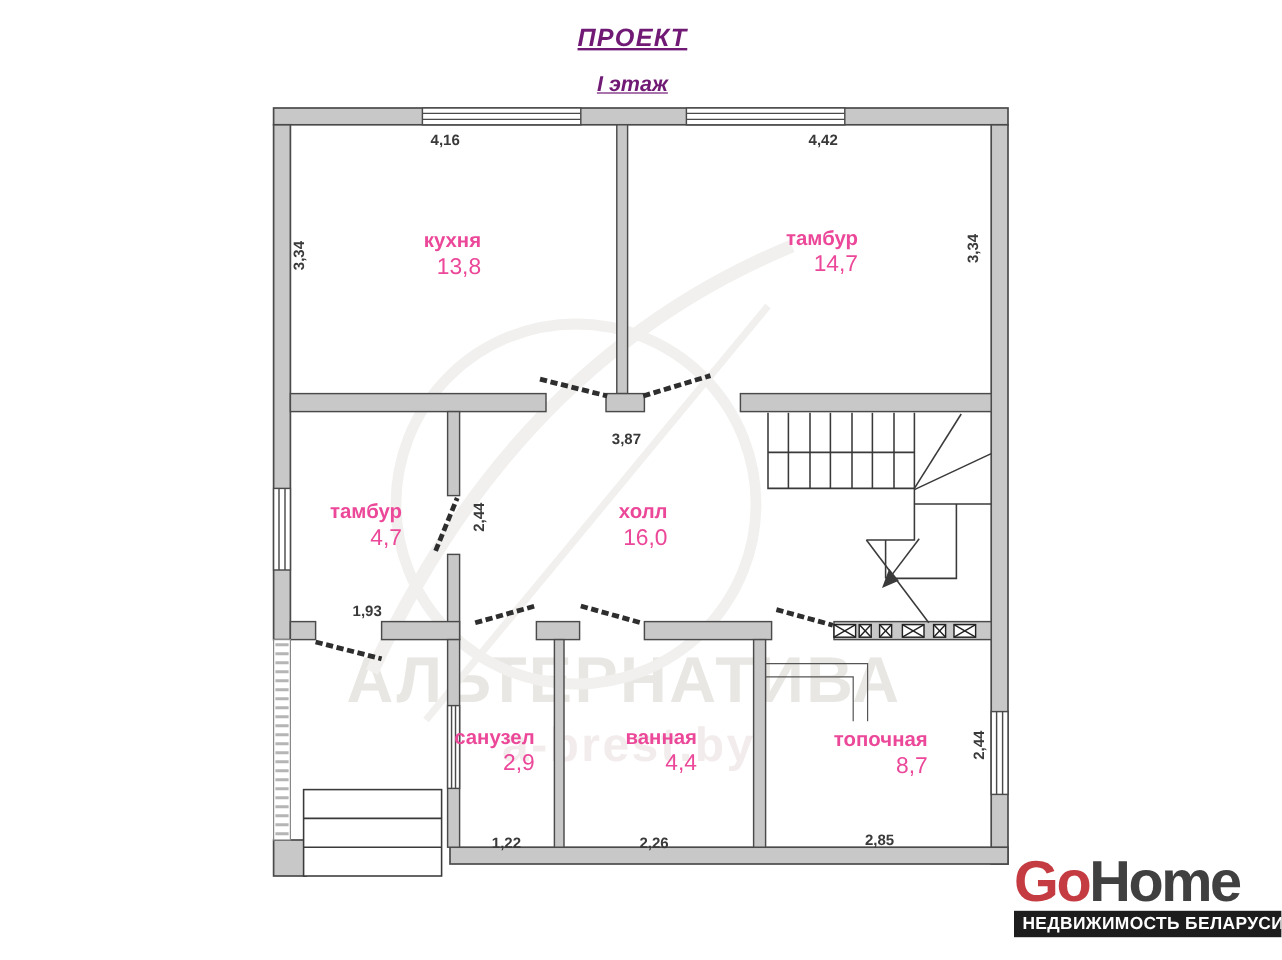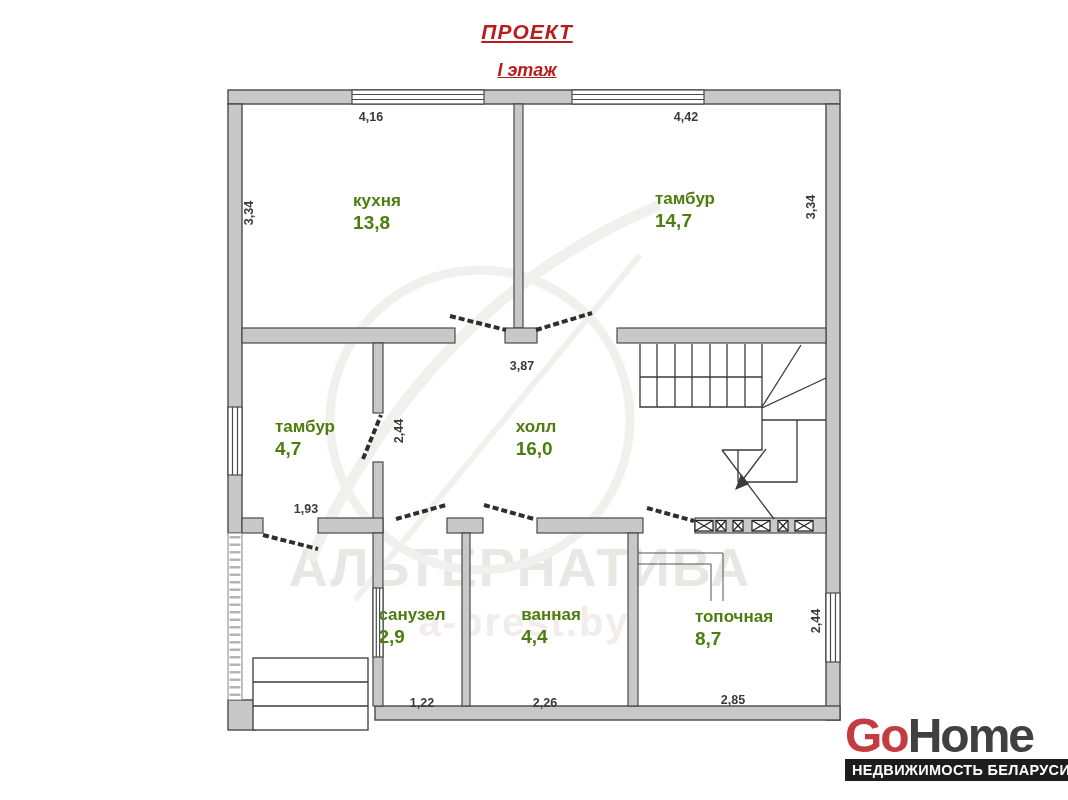--- a/index.html
+++ b/index.html
@@ -4,32 +4,32 @@
 <title>Floor plan</title>
 <style>
   html,body{margin:0;padding:0;background:#ffffff;}
   .stage{
     position:relative;width:1068px;height:800px;background:#ffffff;overflow:hidden;
     font-family:"Liberation Sans", sans-serif;
   }
   .plan-svg{position:absolute;left:0;top:0;}
   
   .title{position:absolute;left:527px;top:20px;transform:translateX(-50%);
-         text-align:center;color:#b91c1c;}
+         text-align:center;color:#701a75;}
   .title .t1{font-size:21px;font-weight:bold;font-style:italic;text-decoration:underline;letter-spacing:1px;}
   .title .t2{font-size:18px;font-weight:bold;font-style:italic;text-decoration:underline;margin-top:16px;}
   
   .wm-brand{position:absolute;left:520px;top:567px;transform:translate(-50%,-50%);
     font-size:54px;font-weight:bold;letter-spacing:2px;color:#e9e7e3;white-space:nowrap;z-index:0;}
   .wm-site{position:absolute;left:524px;top:622px;transform:translate(-50%,-50%);
     font-size:40px;font-weight:bold;letter-spacing:2px;color:#f3ecec;white-space:nowrap;z-index:0;}
   
-  .room{position:absolute;transform:translateX(-50%);text-align:left;color:#4d7c0f;z-index:3;white-space:nowrap;}
+  .room{position:absolute;transform:translateX(-50%);text-align:right;color:#ec4899;z-index:3;white-space:nowrap;}
   .room .rname{font-size:17px;font-weight:bold;line-height:21px;}
-  .room .rarea{font-size:19px;font-weight:bold;line-height:23px;}
+  .room .rarea{font-size:19px;font-weight:normal;line-height:23px;}
   
   .dim{position:absolute;transform:translate(-50%,-50%);font-size:12.5px;font-weight:bold;
        color:#3a3a3a;z-index:3;white-space:nowrap;}
   .dim.vert{transform:translate(-50%,-50%) rotate(-90deg);}
   
   .logo{position:absolute;left:845px;top:714px;z-index:4;}
   .logo-text{font-size:48px;font-weight:bold;letter-spacing:-2px;line-height:44px;white-space:nowrap;}
   .logo-text .go{color:#c43b41;}
   .logo-text .home{color:#404040;}
   .logo-bar{background:#1d1d1d;color:#ffffff;font-size:14.5px;font-weight:bold;

